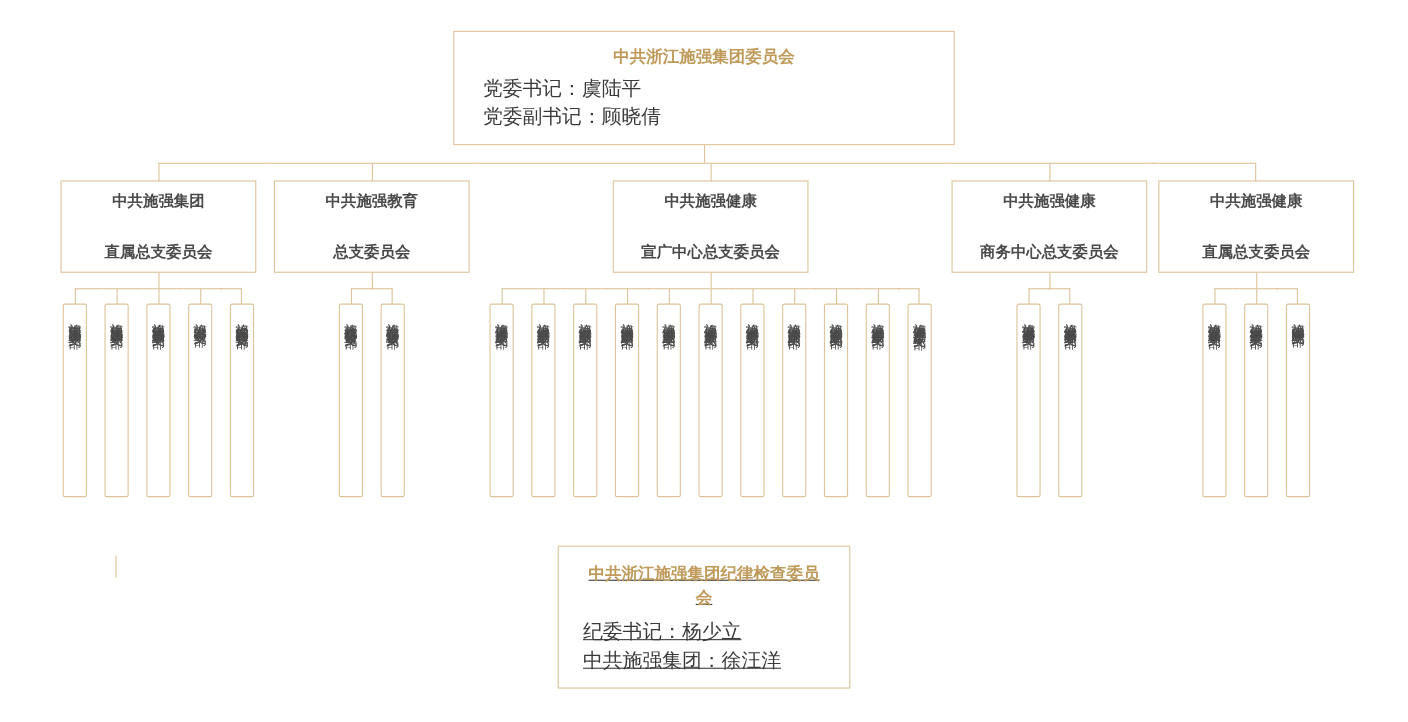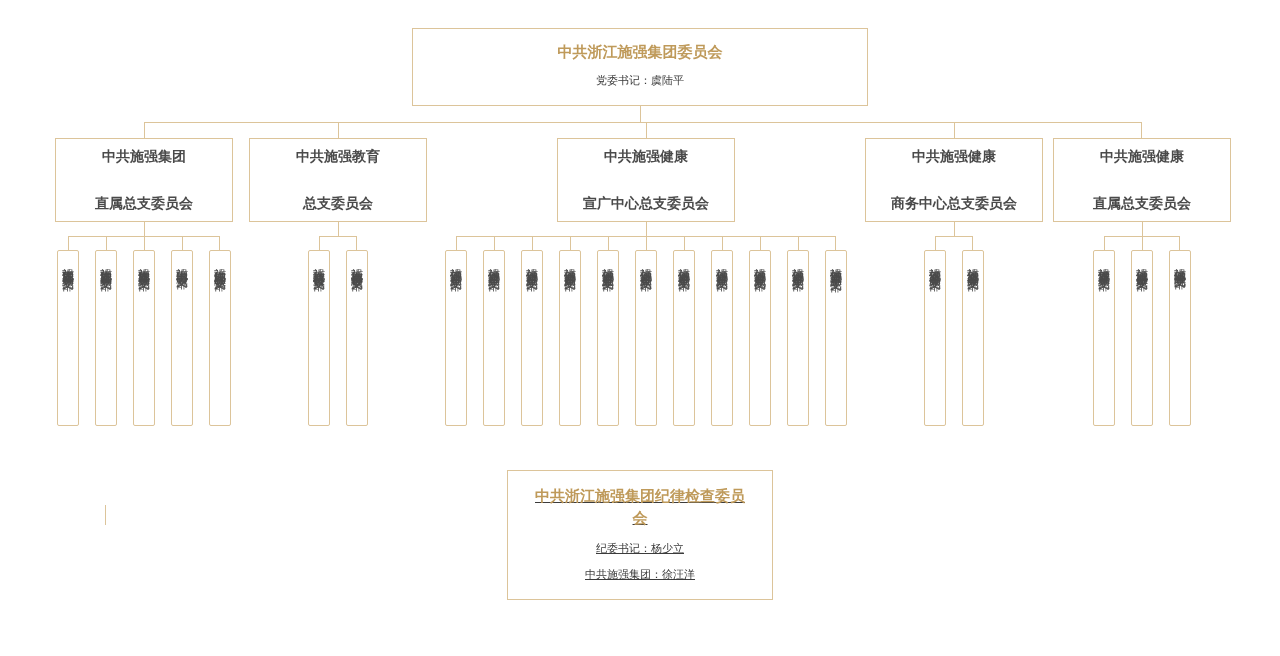--- a/index.html
+++ b/index.html
@@ -51,24 +51,24 @@
   }
   .gold-title {
     text-align: center;
     color: var(--accent, #bf9a5a);
     font-weight: 700;
     font-size: 15px;
     line-height: 22px;
     margin-bottom: 4px;
   }
   .info-line {
-    font-size: 11px;
+    font-size: 18px;
     line-height: 26px;
     color: #3a3a3a;
-    text-align: center;
+    text-align: left;
   }
 
   .group-box {
     width: 178px; min-height: 58px;
     border: 1px solid var(--line, #dcc49a);
     background: #fff;
     display: flex; flex-direction: column; justify-content: center; align-items: center;
     font-size: 14px; font-weight: 600; line-height: 21px;
     color: #4a4a4a;
     padding: 7px 4px;
@@ -114,20 +114,21 @@
 </head>
 <body>
 
 <div class="tree">
   <ul class="root">
     <li class="root-item">
 
       <div class="committee-box">
         <div class="gold-title">中共浙江施强集团委员会</div>
         <div class="info-line">党委书记：虞陆平</div>
+        <div class="info-line">党委副书记：顾晓倩</div>
       </div>
 
       <ul class="groups">
 
         <li class="group">
           <div class="group-box">
             <span>中共施强集团</span>
             <span>直属总支委员会</span>
           </div>
           <ul class="kids">

